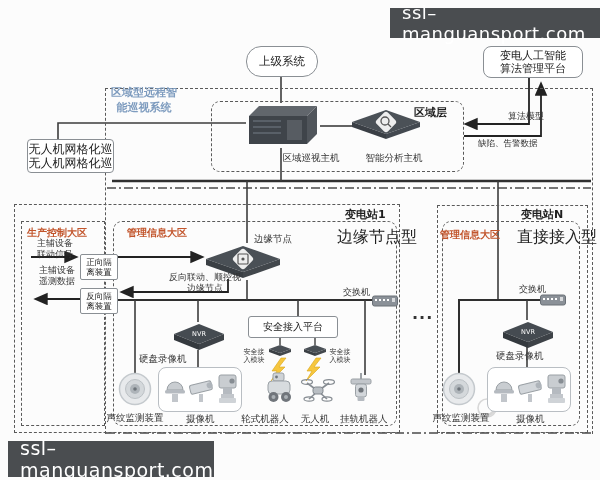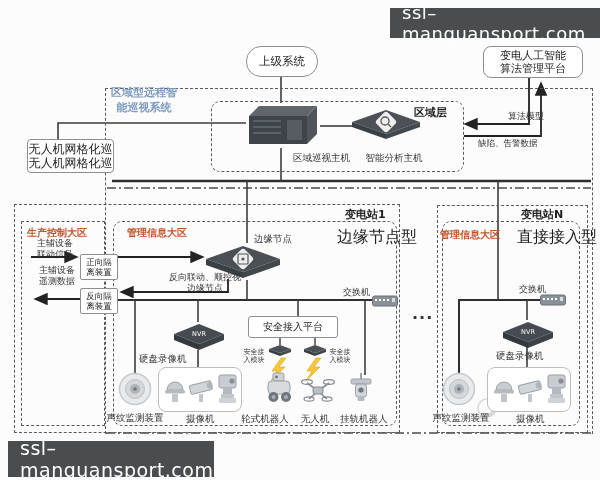--- a/index.html
+++ b/index.html
@@ -104,21 +104,21 @@
   <div class="whitebox" style="left:27px;top:139px;width:85px;height:32px;font-size:12px;line-height:14.5px;border-radius:4px;">
     <div>无人机网格化巡</div>
     <div>无人机网格化巡</div>
   </div>
 
   <div class="lbl bluettl" style="left:109px;top:86px;width:70px;">
     <div>区域型远程智</div>
     <div>能巡视系统</div>
   </div>
   <div class="lbl ttl" style="left:414px;top:105px;">区域层</div>
-  <div class="lbl s95 c" style="left:272px;top:152px;width:78px;text-align:right;">区域巡视主机</div>
+  <div class="lbl s95 c" style="left:272px;top:152px;width:78px;">区域巡视主机</div>
   <div class="lbl s95 c" style="left:355px;top:152px;width:78px;">智能分析主机</div>
   <div class="lbl" style="left:479px;top:110px;font-size:9px;margin-left:29px;">算法模型</div>
   <div class="lbl" style="left:478px;top:138px;font-size:8.5px;">缺陷、告警数据</div>
 
   <svg class="dev" style="left:243px;top:102px;" width="78" height="46" viewBox="0 0 78 46">
     <polygon points="6,14 16,4 74,4 64,14" fill="#61666c"></polygon>
     <polygon points="64,14 74,4 74,32 64,42" fill="#50555b"></polygon>
     <rect x="6" y="14" width="58" height="28" fill="#3f444a"></rect>
     <rect x="10" y="18" width="28" height="2" fill="#596068"></rect>
     <rect x="10" y="24" width="28" height="2" fill="#596068"></rect>

